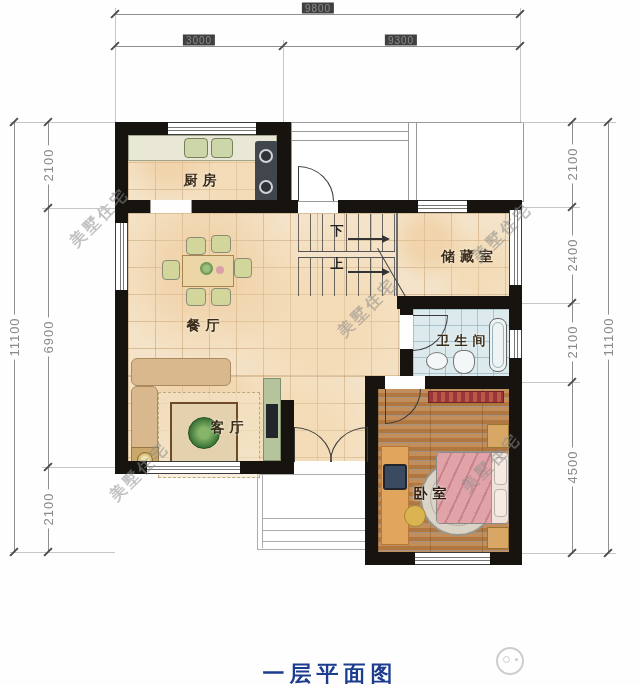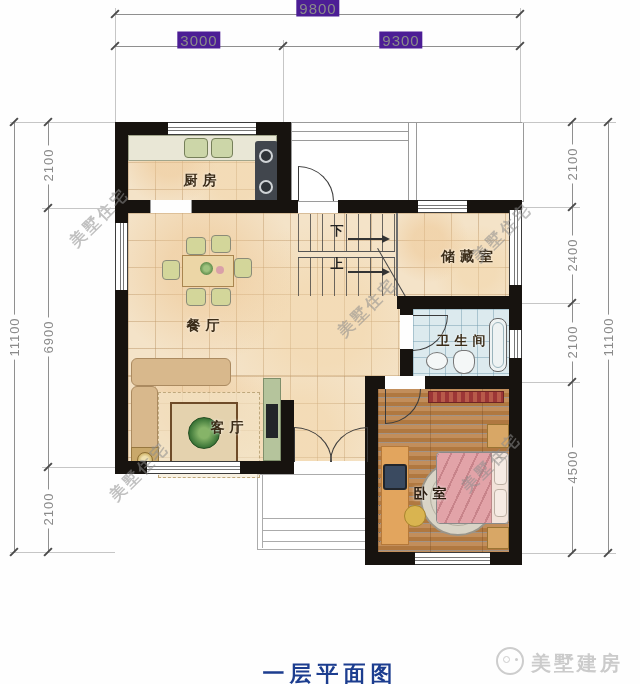--- a/index.html
+++ b/index.html
@@ -1,21 +1,21 @@
 <!DOCTYPE html>
 <html><head>
 <meta charset="utf-8">
 <style>
   html,body{margin:0;padding:0;background:#fff;font-family:"Liberation Sans","DejaVu Sans",sans-serif;}
   .stage{position:relative;width:640px;height:684px;background:#fefefe;overflow:hidden;}
   
   .dl{position:absolute;background:#8f8f8f;}
   .ext{position:absolute;background:#c6c6c6;}
   .tk{position:absolute;width:11px;height:2px;background:#4a4a4a;transform:translate(-50%,-50%) rotate(-45deg);}
-  .dt{position:absolute;transform:translate(-50%,-50%);font-size:15px;color:#8a8a8a;letter-spacing:1px;background:#4c1d95;padding:0 3px;white-space:nowrap;}
+  .dt{position:absolute;transform:translate(-50%,-50%);font-size:10px;color:#8a8a8a;letter-spacing:1px;background:#404040;padding:0 3px;white-space:nowrap;}
   .dtv{position:absolute;transform:translate(-50%,-50%) rotate(-90deg);font-size:13px;color:#8a8a8a;letter-spacing:1px;background:#fefefe;padding:0 3px;white-space:nowrap;}
   
   .wall{position:absolute;background:#17130f;}
   .win-h{position:absolute;height:13px;background:linear-gradient(to bottom,#3c3c3c 0 1px,#fff 1px 5px,#777 5px 6px,#fff 6px 8px,#777 8px 9px,#fff 9px 12px,#3c3c3c 12px 13px);}
   .win-v{position:absolute;width:13px;background:linear-gradient(to right,#3c3c3c 0 1px,#fff 1px 5px,#777 5px 6px,#fff 6px 8px,#777 8px 9px,#fff 9px 12px,#3c3c3c 12px 13px);}
   .tile{position:absolute;background-color:#f4e3c8;background-image:
     radial-gradient(circle at 28% 35%,rgba(238,200,150,.55) 0 16%,transparent 42%),
     radial-gradient(circle at 72% 68%,rgba(242,212,166,.5) 0 18%,transparent 46%),
     repeating-linear-gradient(to right,rgba(176,136,88,.42) 0 1px,transparent 1px 27px),
     repeating-linear-gradient(to bottom,rgba(176,136,88,.42) 0 1px,transparent 1px 27px);}
@@ -225,15 +225,14 @@
   <div class="dtv" style="left:48px;top:337px;">6900</div>
   <div class="dtv" style="left:48px;top:509px;">2100</div>
   <div class="dtv" style="left:572px;top:164px;">2100</div>
   <div class="dtv" style="left:572px;top:255px;">2400</div>
   <div class="dtv" style="left:572px;top:342px;">2100</div>
   <div class="dtv" style="left:572px;top:467px;">4500</div>
   <div class="dtv" style="left:608px;top:337px;">11100</div>
 
   <div class="title">一层平面图</div>
   <div class="brandicon"></div>
-  <div class="brandtxt">美墅建房</div>
 
 </div>
 
 </body></html>

